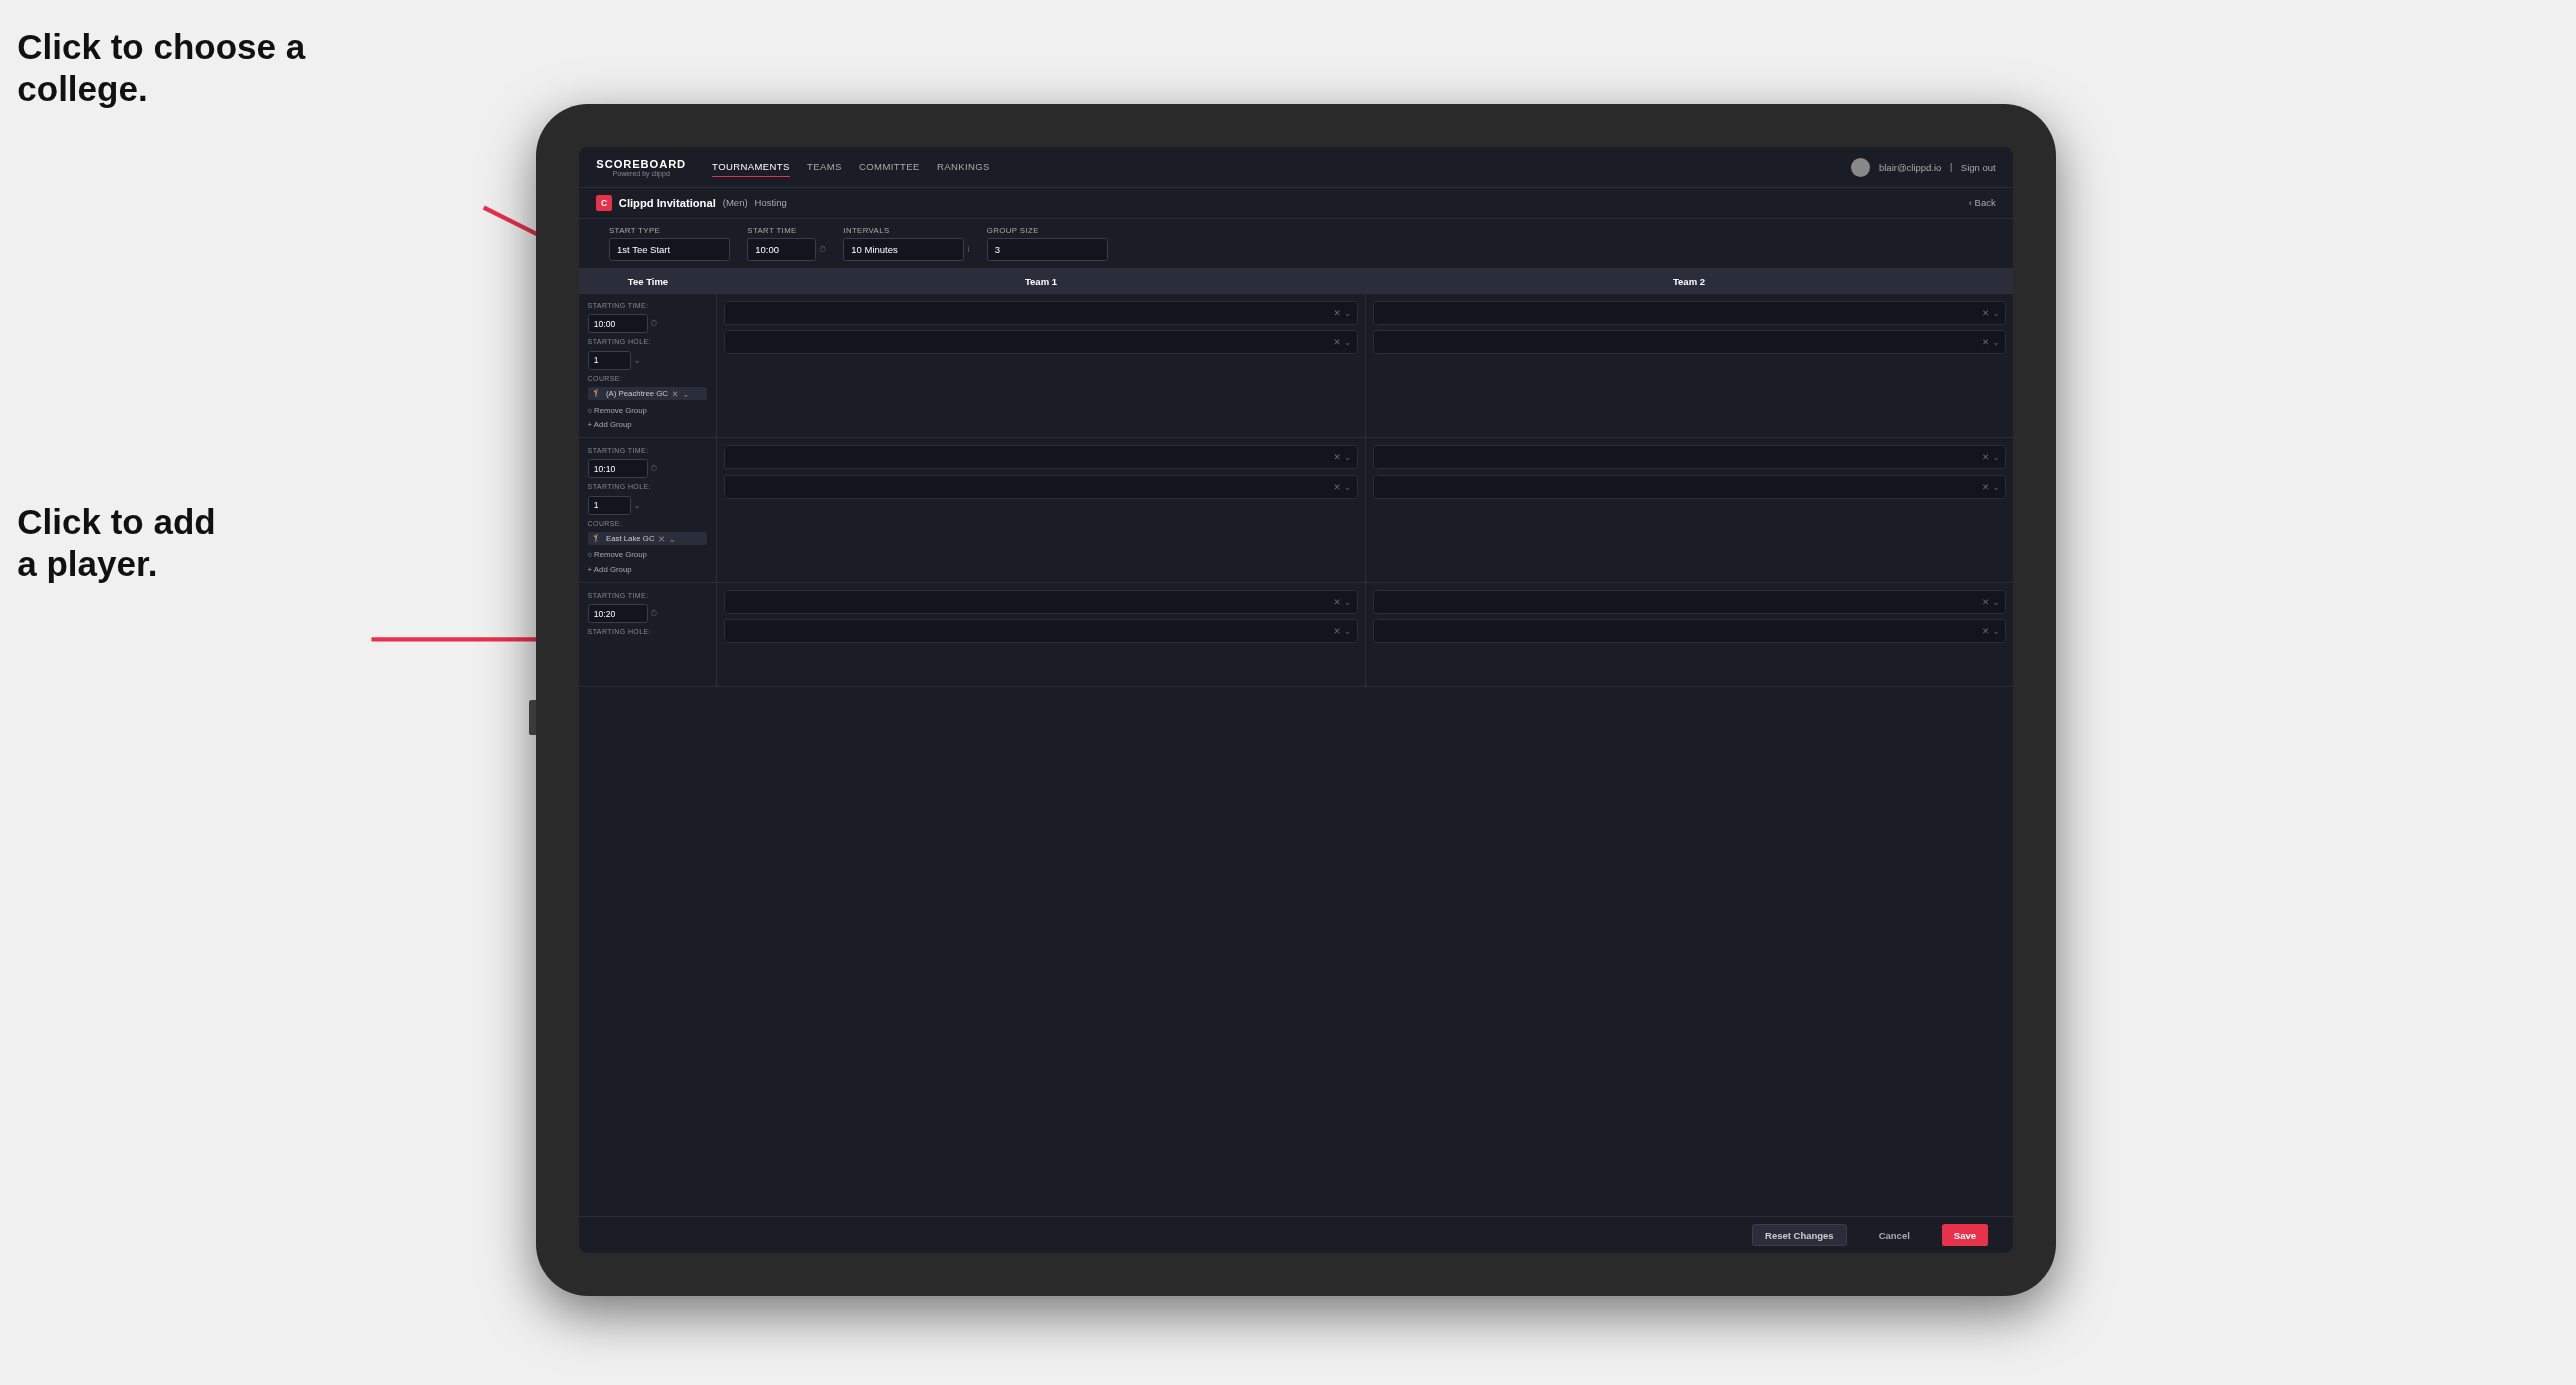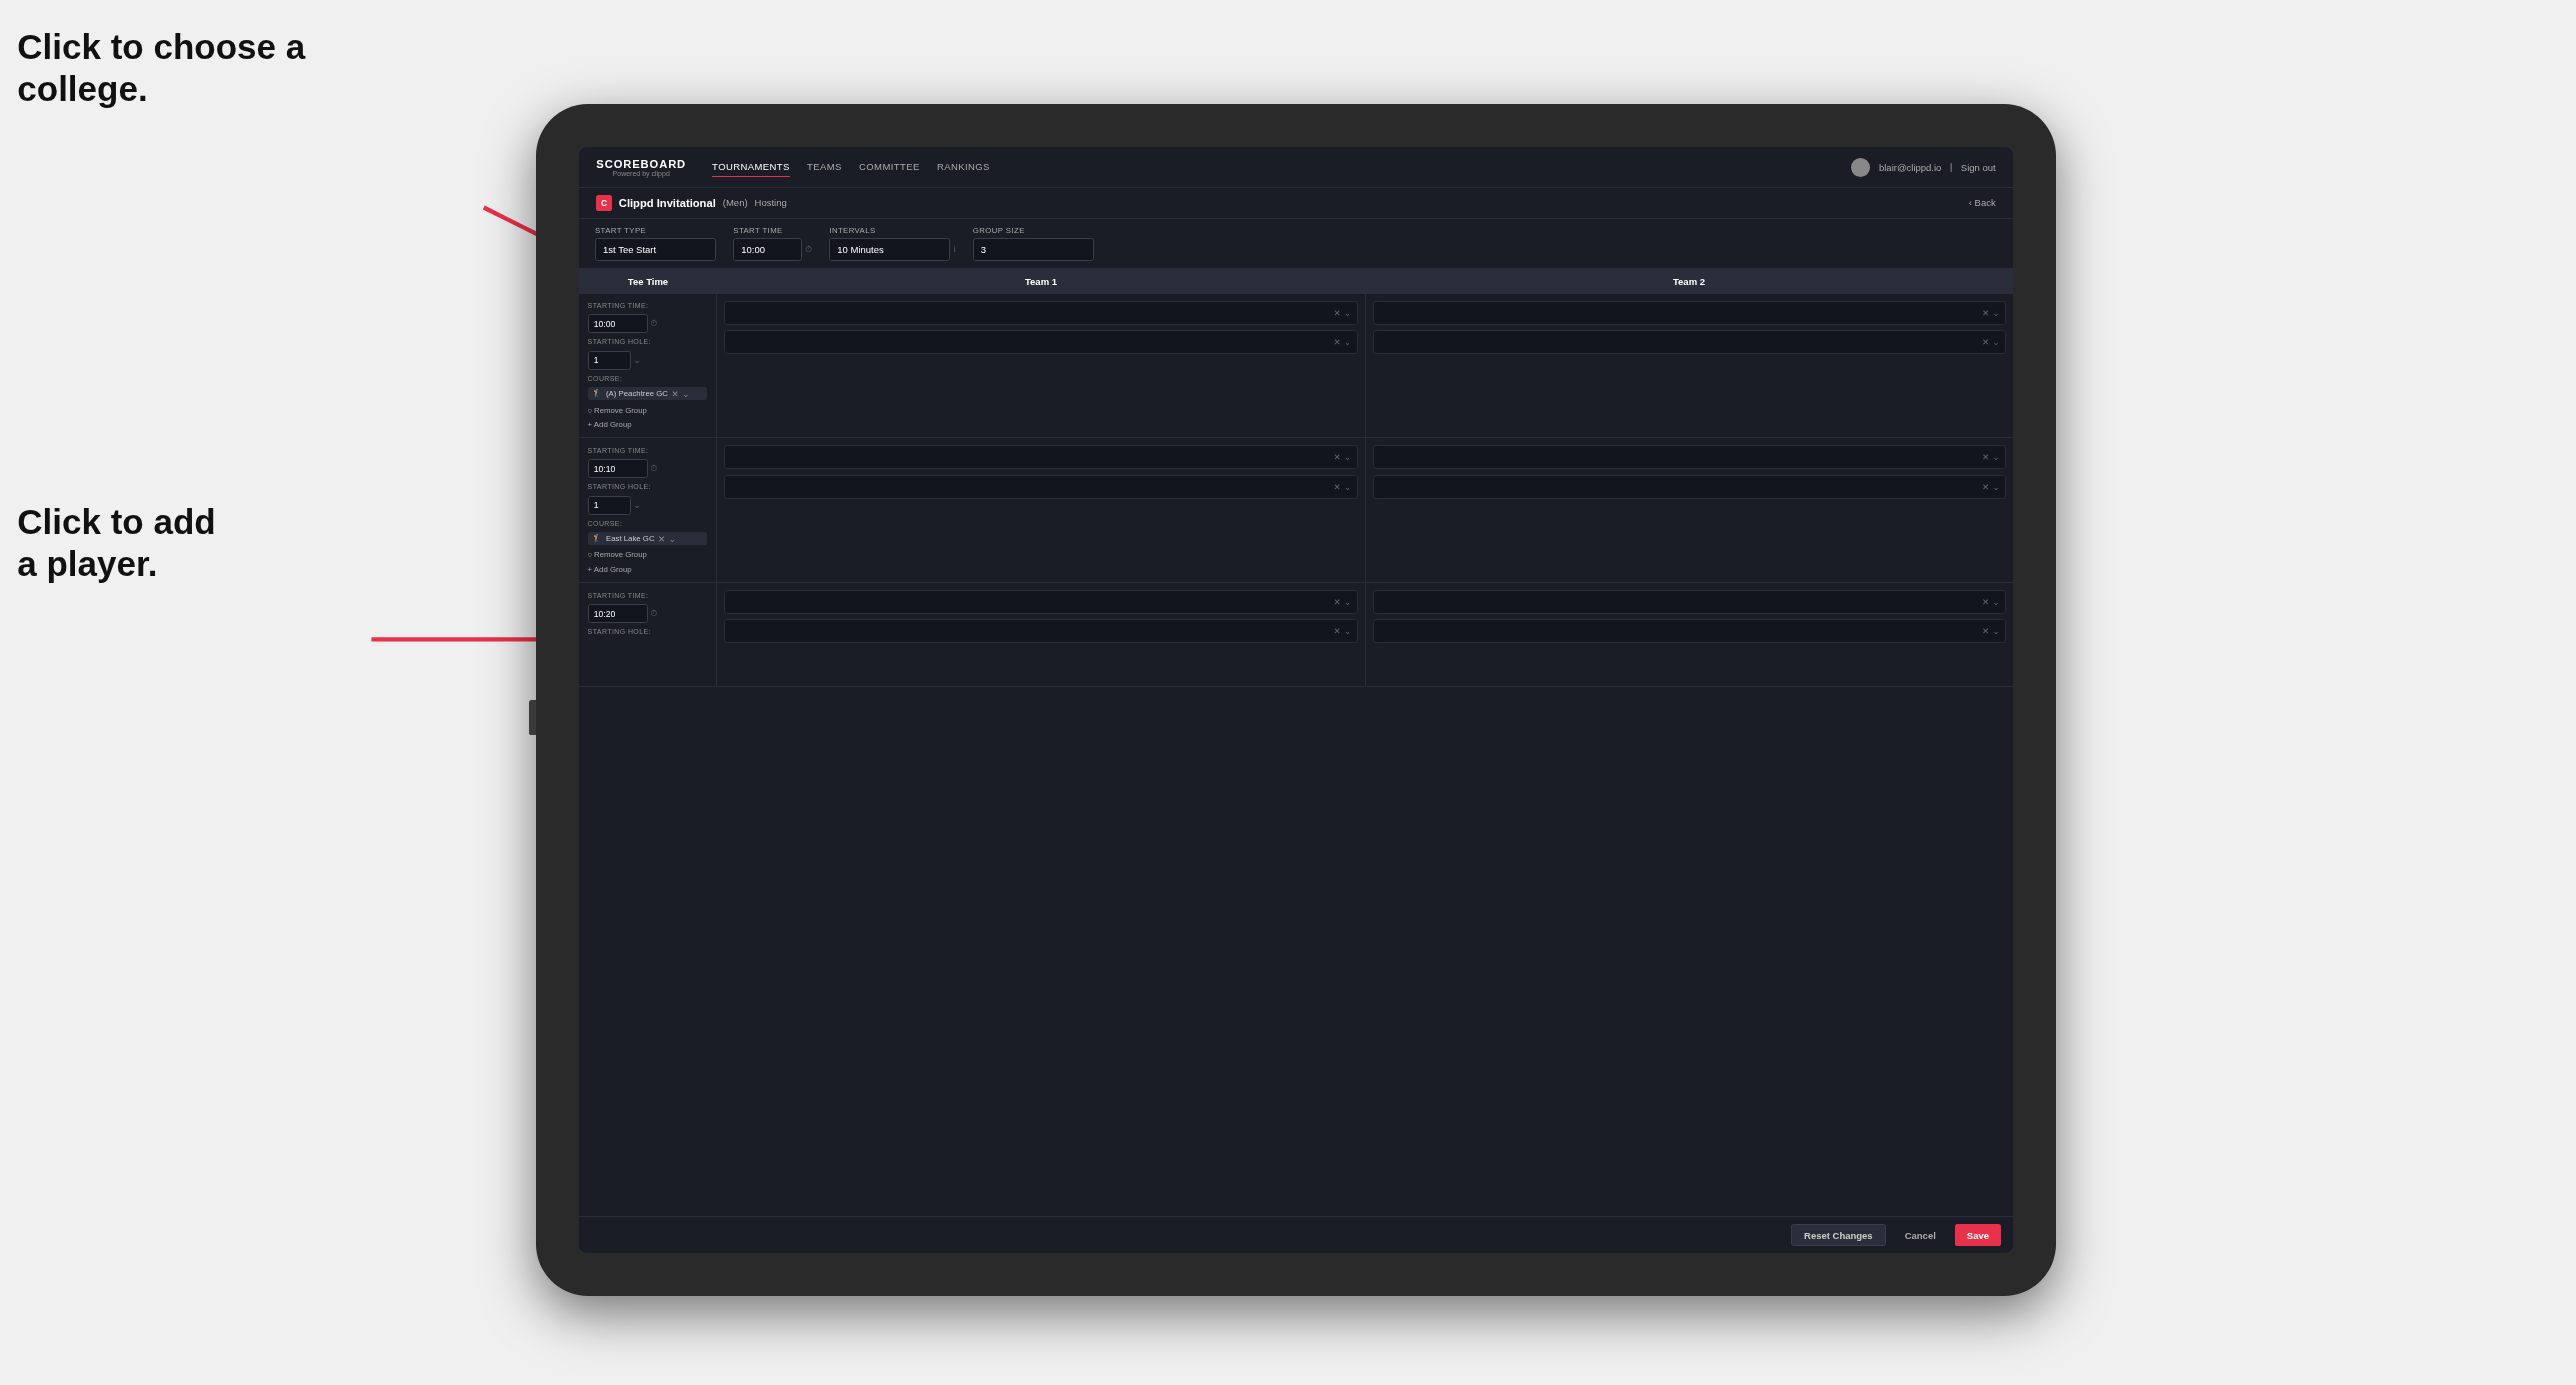--- a/index.html
+++ b/index.html
@@ -165,21 +165,21 @@
     }
     .back-btn {
       color: #aaa;
       font-size: 9.5px;
       cursor: pointer;
     }
 
     
     .controls-row {
       background: #1a1d26;
-      padding: 7px 16px;
+      padding: 7px 30px;
       display: flex;
       gap: 17.3px;
       border-bottom: 0.9px solid #2a2d3a;
       flex-shrink: 0;
     }
     .control-group {
       display: flex;
       flex-direction: column;
       gap: 3.5px;
     }
@@ -346,24 +346,24 @@
     .slot-x {
       color: #666;
       font-size: 8.6px;
       cursor: pointer;
     }
 
     
     .footer {
       background: #1a1d26;
       border-top: 0.9px solid #2a2d3a;
-      padding: 7px 12px;
+      padding: 7px 25px;
       display: flex;
       justify-content: flex-end;
-      gap: 7px;
+      gap: 20px;
       flex-shrink: 0;
     }
     .btn {
       padding: 4.3px 12px;
       border-radius: 2.6px;
       font-size: 9.5px;
       font-weight: 600;
       cursor: pointer;
       border: none;
     }

